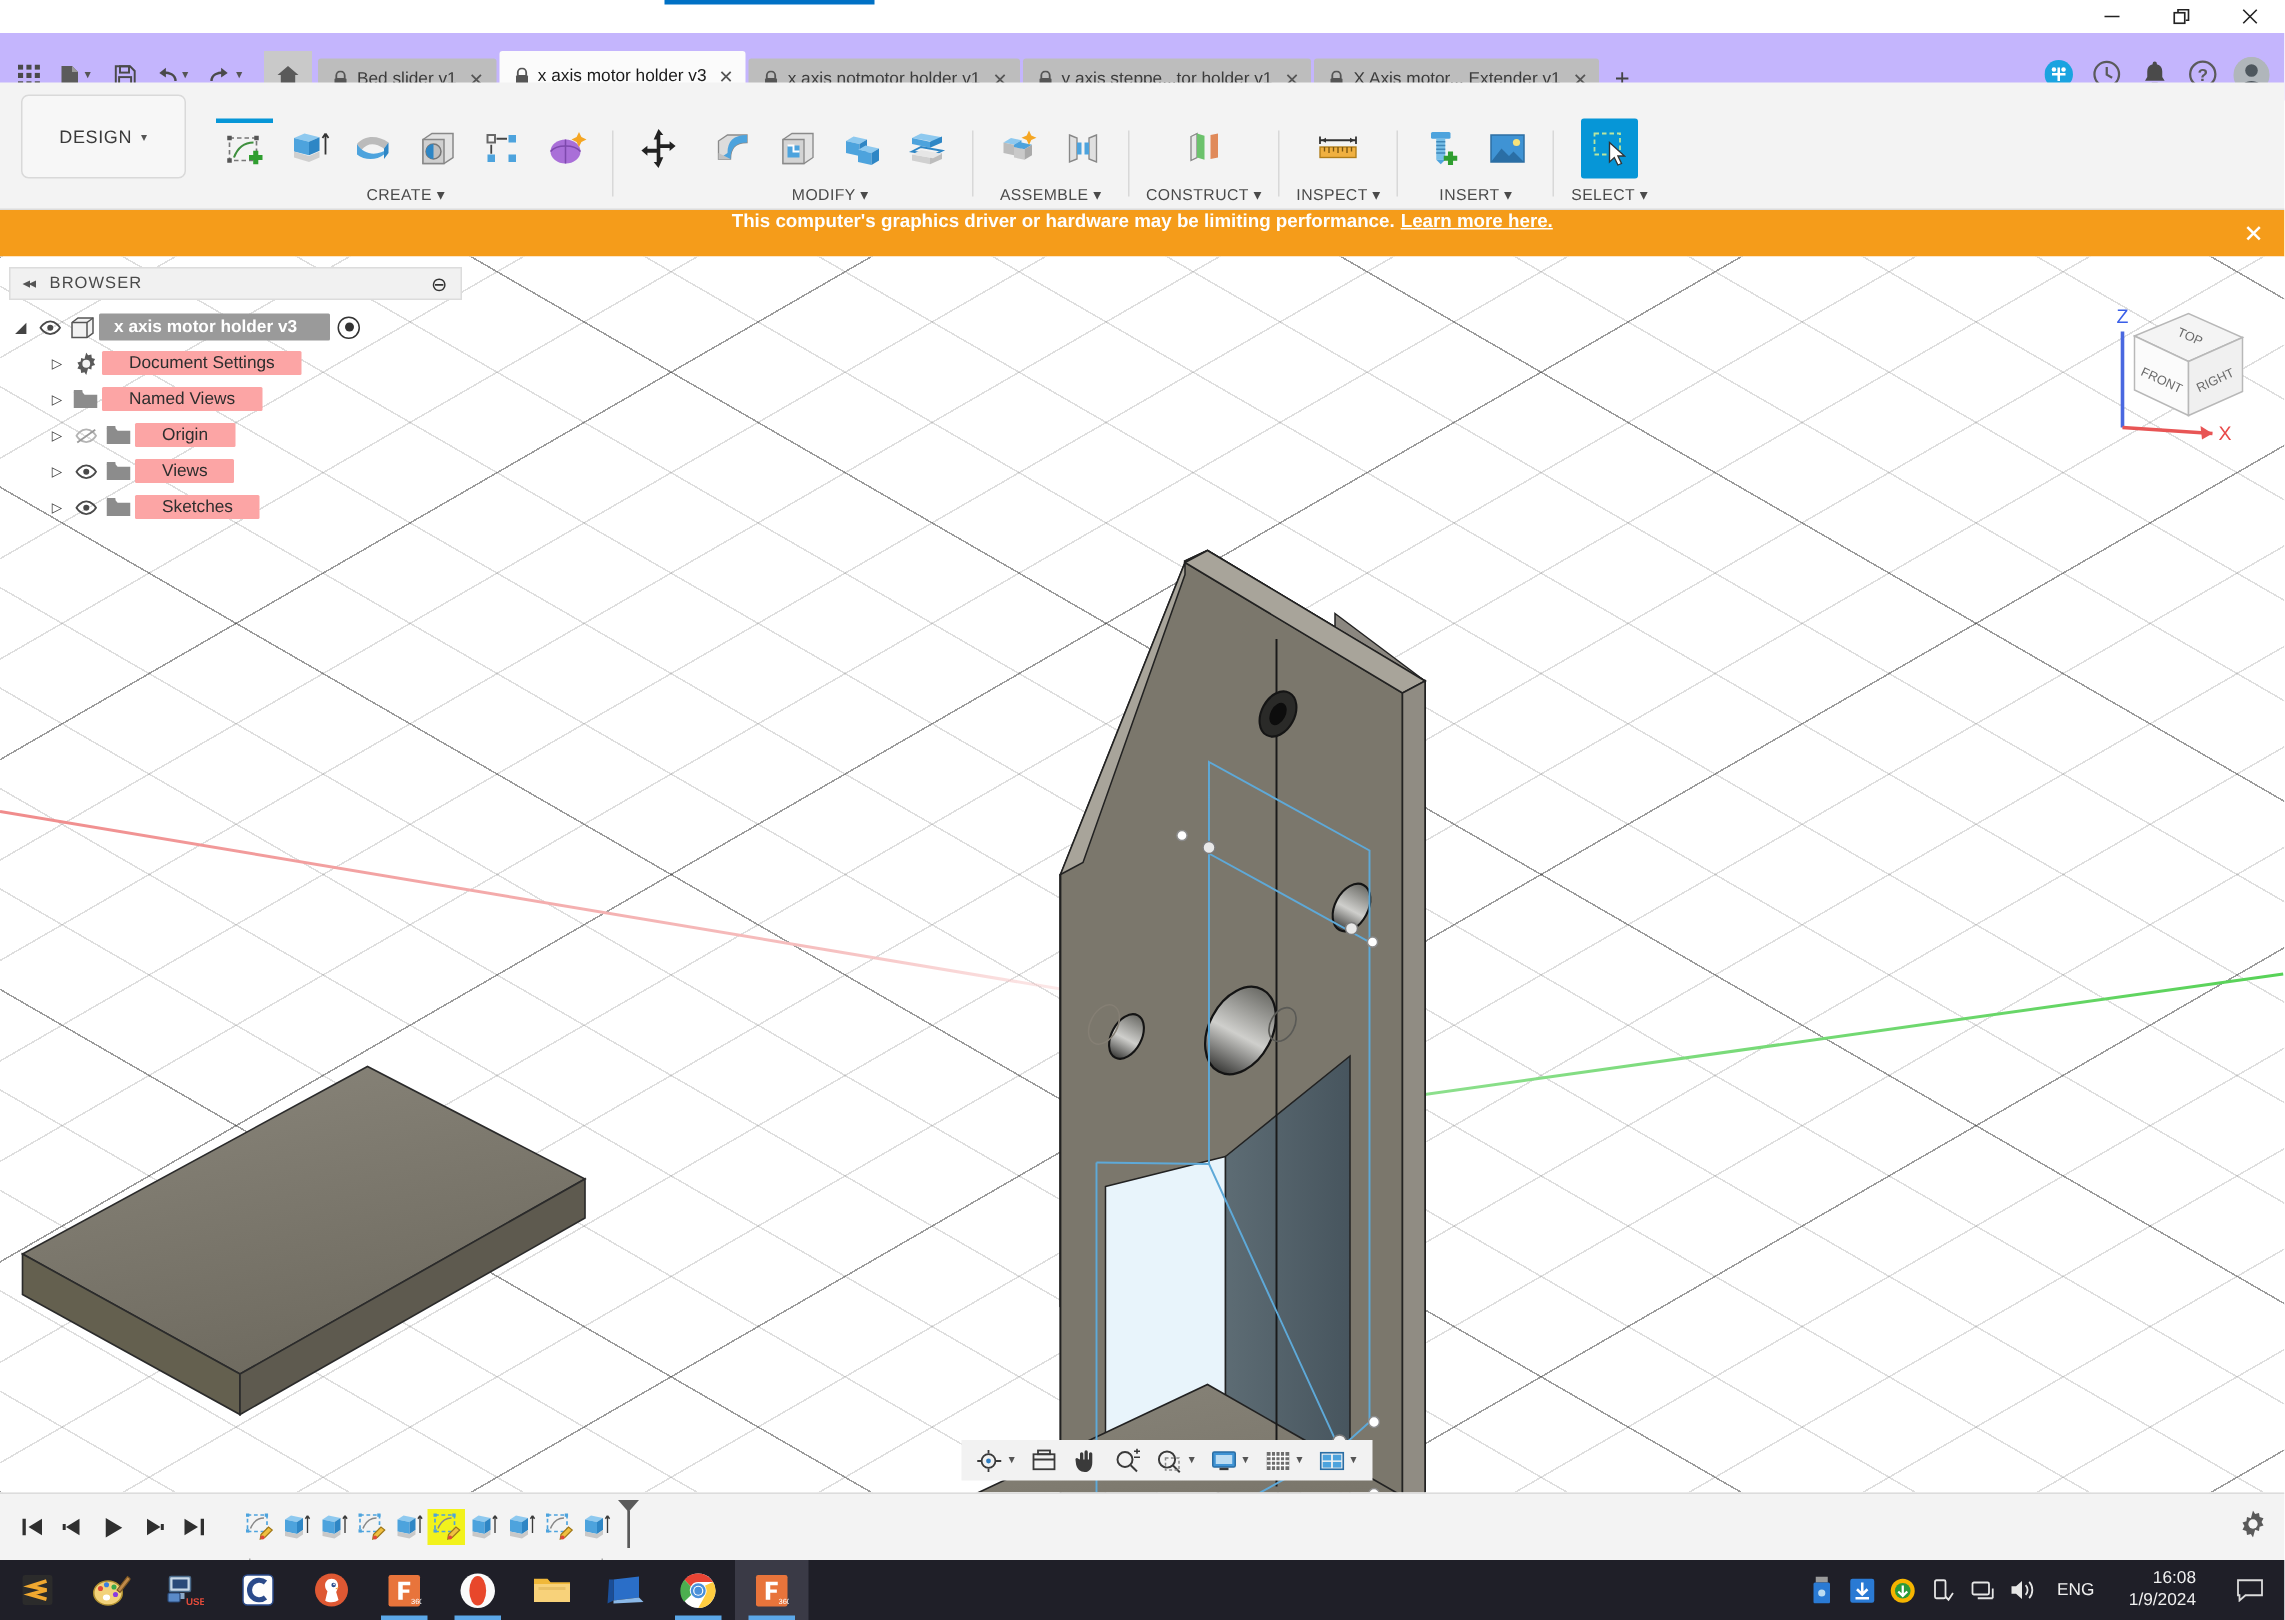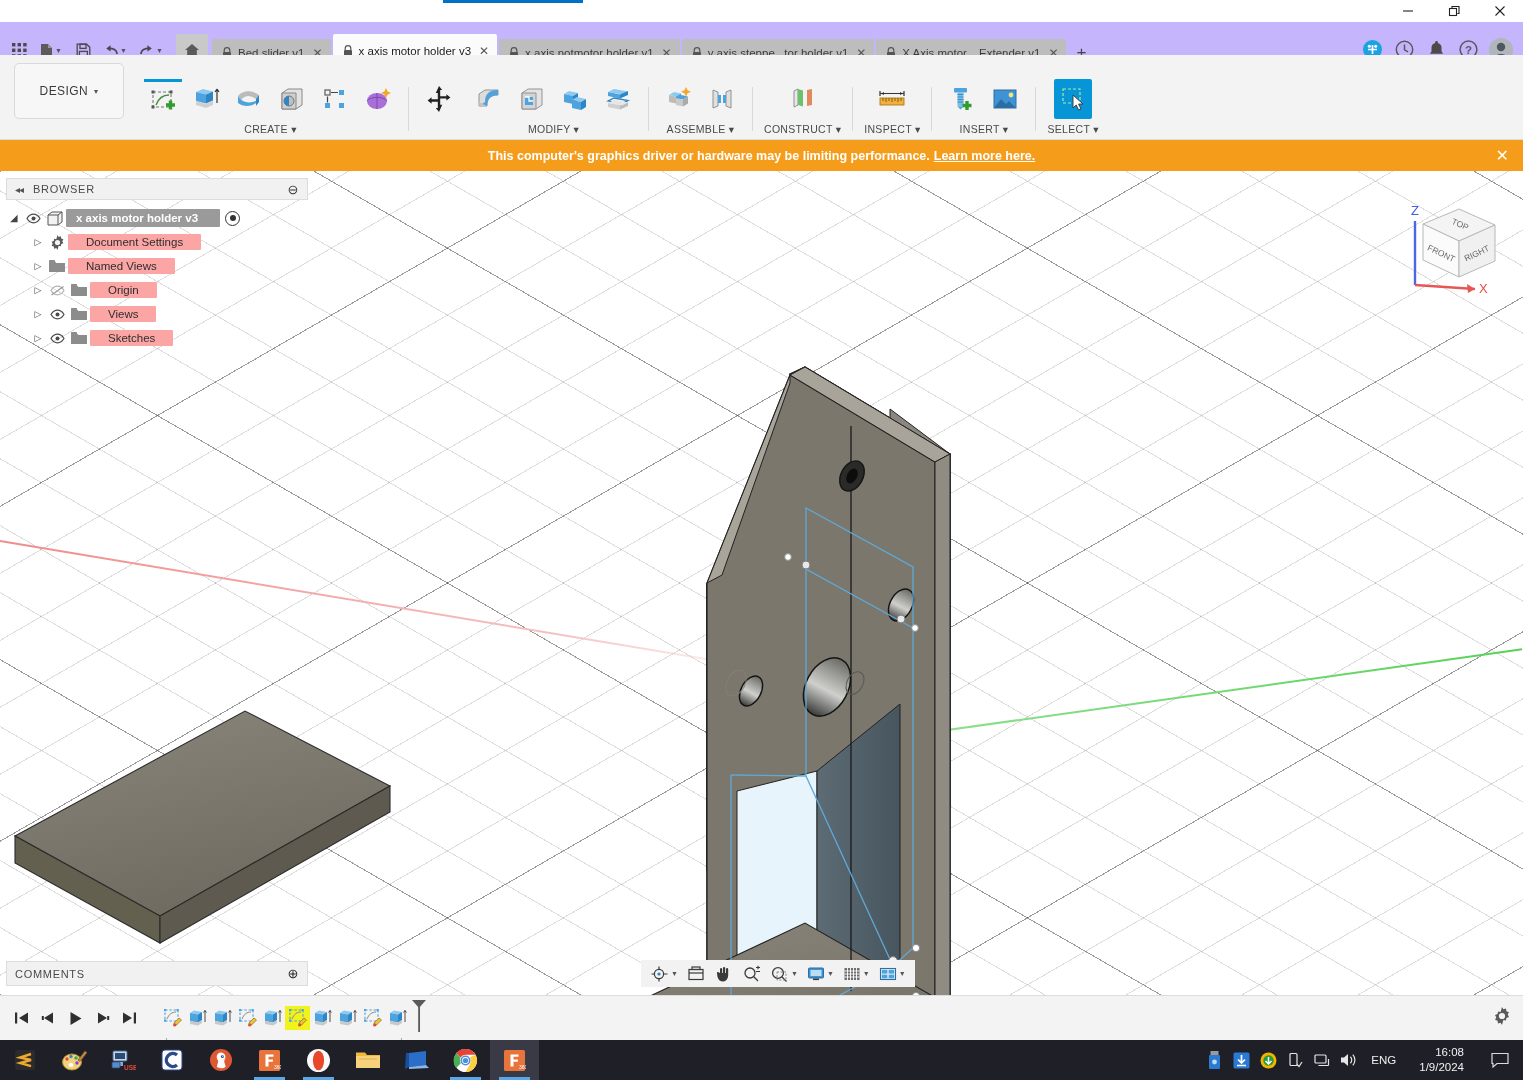--- a/index.html
+++ b/index.html
@@ -105,21 +105,21 @@
   .grp-label { font-size: 10.5px; color: #4a4a4a; letter-spacing: .3px; margin-top: 2px; }
   .tool { width: 38px; height: 40px; display: flex; align-items: center; justify-content: center; }
   .tool.sel { background: #0696d7; border-radius: 2px; }
   .tool.topline { border-top: 3px solid #0696d7; }
   .vdiv { width: 1px; height: 44px; background: #d8d8d8; margin: 0 5px; }
 
   
   .banner {
     position: absolute; top: 140px; left: 0; width: 1523px; height: 31px;
     background: #f59c1a; color: #ffffff;
-    display: flex; align-items: center; justify-content: center;
+    display: flex; justify-content: center;
     font-size: 12.5px; font-weight: bold;
   }
   .banner a { color: #fff; text-decoration: underline; margin-left: 4px; }
   .banner .bclose {
     position: absolute; right: 14px; top: 6px; font-size: 16px; color: #fff; font-weight: 400;
   }
 
   
   .viewport {
     position: absolute; top: 171px; left: 0; width: 1523px; height: 824px;
@@ -935,24 +935,20 @@
           <svg width="16" height="13" viewBox="0 0 16 13" fill="#8c8c8c">
             <path d="M0 1.5h6l1.4 1.6H16V12H0z"></path>
               <rect x="0" y="0" width="6" height="2" rx=".5"></rect>
           </svg>
         </span>
         <span class="lbl">Sketches</span>
       </div>
     </div>
   </div>
 
-  <div class="comments">
-    <span>COMMENTS</span>
-    <span class="plus">⊕</span>
-  </div>
 
   <div class="navbar">
     <div class="navbtn">
       <svg width="20" height="18" viewBox="0 0 20 18" fill="none" stroke="#3a3a3a" stroke-width="1.2">
         <circle cx="9" cy="9" r="4.6"></circle>
           <circle cx="9" cy="9" r="1.6" fill="#2f7fc4" stroke="none"></circle>
         <path d="M1.5 9h2.5M14 9h3.5M9 1.6v2.4M9 14v2.4"></path>
       </svg>
       <span class="caret">▼</span>
     </div>

